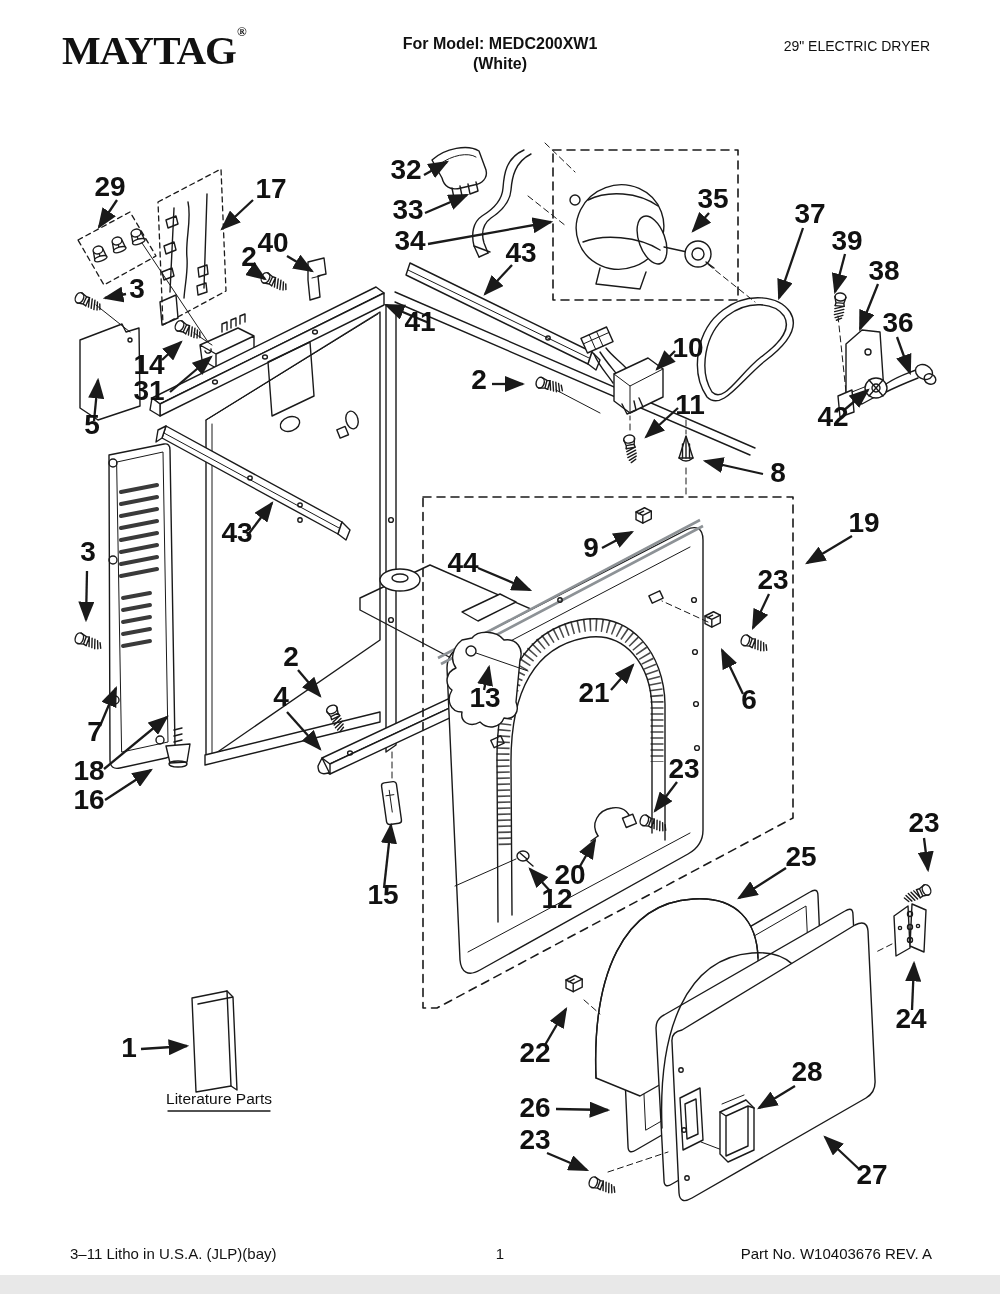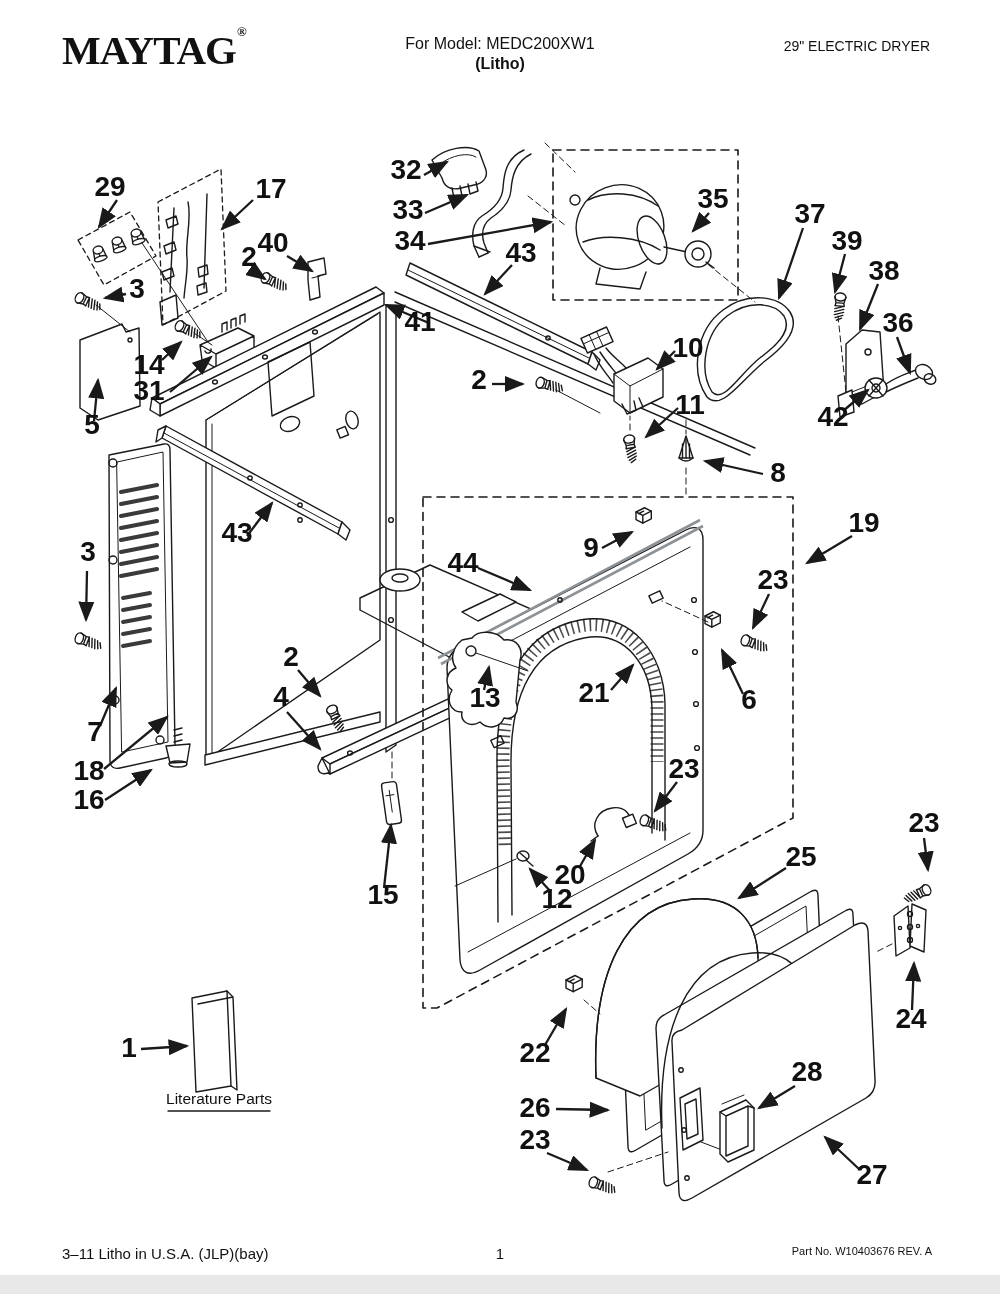--- a/index.html
+++ b/index.html
@@ -4,27 +4,27 @@
 <style>
   html,body{margin:0;padding:0;background:#e8e8e8;}
   #page{position:relative;width:1000px;height:1275px;background:#fff;overflow:hidden;
         font-family:"Liberation Sans",sans-serif;color:#111;}
   .abs{position:absolute;}
   .brand{left:62px;top:24px;font-family:"Liberation Serif",serif;font-weight:700;
          font-size:41px;letter-spacing:-1px;}
   .brand sup{font-size:13px;vertical-align:28px;margin-left:1px;}
   .titleblock{left:0;right:0;top:28px;text-align:center;}
   .title{font-size:27px;font-weight:700;letter-spacing:.5px;}
-  .model{font-size:16px;font-weight:400;margin-top:7px;}
+  .model{font-size:16px;font-weight:700;margin-top:7px;}
   .finish{font-size:16px;font-weight:700;margin-top:2px;}
   .prodtype{right:70px;top:38px;font-size:14px;}
   .ordernote{left:0;right:0;top:1215px;text-align:center;font-size:13.5px;font-weight:700;letter-spacing:.3px;}
-  .litho{left:62px;top:1245px;font-size:15px;}
+  .litho{left:70px;top:1245px;font-size:15px;}
   .pagenum{left:0;right:0;top:1245px;text-align:center;font-size:15px;}
-  .partno{right:68px;top:1245px;font-size:11px;}
+  .partno{right:68px;top:1245px;font-size:15px;}
   svg{position:absolute;left:0;top:0;}
   svg *{vector-effect:non-scaling-stroke;}
   .ln{stroke:#1a1a1a;fill:none;stroke-width:1.4;stroke-linecap:round;stroke-linejoin:round;}
   .fw{fill:#fff;}
   .thin{stroke-width:1;}
   .dsh{stroke-dasharray:8 6;stroke-width:1.6;}
   .dsh2{stroke-dasharray:5 4;stroke-width:1.3;}
   .cl{stroke-dasharray:6 4;stroke-width:1;}
   .gray{stroke:#8d9296;stroke-width:2.6;}
   .slat{stroke:#3a3a3a;stroke-width:4;stroke-linecap:round;}
@@ -34,21 +34,21 @@
   .ldr{stroke:#1a1a1a;stroke-width:2.3;fill:none;marker-end:url(#arw);}
 </style>
 </head>
 <body>
 
 <div id="page">
 
   <div class="abs brand"><span>MAYTAG</span><sup>®</sup></div>
   <div class="abs titleblock">
     <div class="model">For Model: MEDC200XW1</div>
-    <div class="finish">(Litho)</div>
+    <div class="finish">(White)</div>
   </div>
   <div class="abs prodtype">29" ELECTRIC DRYER</div>
 
   <div class="abs litho">3–11 Litho in U.S.A. (JLP)(bay)</div>
   <div class="abs pagenum">1</div>
   <div class="abs partno">Part No. W10403676 REV. A</div>
 
   <svg width="1000" height="1294" viewBox="0 0 1000 1294">
     <defs>
       <marker id="arw" markerWidth="9" markerHeight="7" refX="8" refY="3.5" orient="auto">

